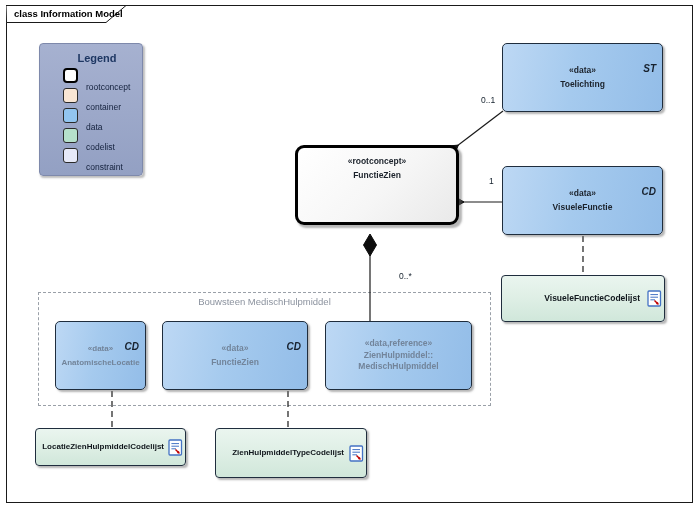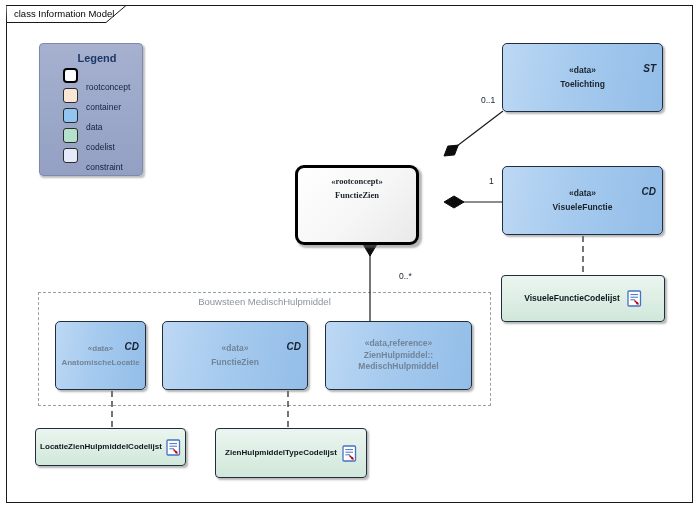--- a/index.html
+++ b/index.html
@@ -9,21 +9,21 @@
     -webkit-font-smoothing:antialiased;
   }
   * { box-sizing:border-box; }
 
   .page-border {
     position:absolute; left:6px; top:5px; width:687px; height:498px;
     border:1px solid #1a1a1a;
   }
   .frame-tab-svg { position:absolute; left:6px; top:5px; }
   .frame-tab-label {
-    position:absolute; left:14px; top:8px; font-size:9.5px; font-weight:normal;
+    position:absolute; left:14px; top:8px; font-size:9.5px; font-weight:bold;
     color:#000; white-space:nowrap;
   }
 
   
   .legend {
     position:absolute; left:39px; top:43px; width:104px; height:133px;
     background:linear-gradient(180deg,#a6b1d0,#93a0c3);
     border:1px solid #7e89ab; border-radius:4px;
     box-shadow:1.5px 2px 2px rgba(110,110,110,.45);
     padding-left:12px;
@@ -65,21 +65,21 @@
     font-weight:600; color:#17212e;
   }
   .node.rootconcept {
     background:linear-gradient(135deg,#ffffff 0%,#f6f6f6 55%,#e9e9e9 100%);
     border:3px solid #000; border-radius:9px;
     justify-content:flex-start; padding-top:9px;
     box-shadow:2.5px 2.5px 2px rgba(110,110,110,.5);
   }
   .node.codelist {
     background:linear-gradient(180deg,#eaf5ef 0%,#ddeee4 55%,#d0e7da 100%);
-    border-radius:4px; flex-direction:row; gap:7px; padding:0 8px;
+    border-radius:4px; flex-direction:row; gap:7px; padding:0 2px;justify-content:flex-end;
   }
   .node.codelist .cl-label { font-size:8.5px; font-weight:bold; color:#10161c; }
 
   
   .connectors { position:absolute; left:0; top:0; pointer-events:none; }
   .connectors line { stroke:#1a1a1a; stroke-width:1.2; }
   .connectors line.dash { stroke-dasharray:6 4; }
   .connectors polygon { fill:#0d0d0d; stroke:#0d0d0d; }
   .mult-label {
     position:absolute; font-size:8.5px; color:#14202c; font-weight:500; white-space:nowrap;
@@ -135,21 +135,21 @@
     <polygon points="370,234 376.5,245 370,256 363.5,245"></polygon>
     <line class="dash" x1="583" y1="236" x2="583" y2="274"></line>
     <line class="dash" x1="112" y1="391" x2="112" y2="427"></line>
     <line class="dash" x1="288" y1="391" x2="288" y2="427"></line>
   </svg>
 
   <div class="mult-label" style="left:466px; top:95px;padding-left:15px;">0..1</div>
   <div class="mult-label" style="left:489px; top:176px;">1</div>
   <div class="mult-label" style="left:399px; top:271px;">0..*</div>
 
-  <div class="node rootconcept" style="left:295px; top:165px; width:124px; height:80px;font-family:Liberation Serif, serif;">
+  <div class="node rootconcept" style="left:295px; top:145px; width:164px; height:80px;">
     <span class="stereotype">«rootconcept»</span>
     <span class="class-name">FunctieZien</span>
   </div>
 
   <div class="node blue" style="left:502px; top:43px; width:161px; height:69px;">
     <span class="corner-tag">ST</span>
     <span class="stereotype">«data»</span>
     <span class="class-name">Toelichting</span>
   </div>
 

